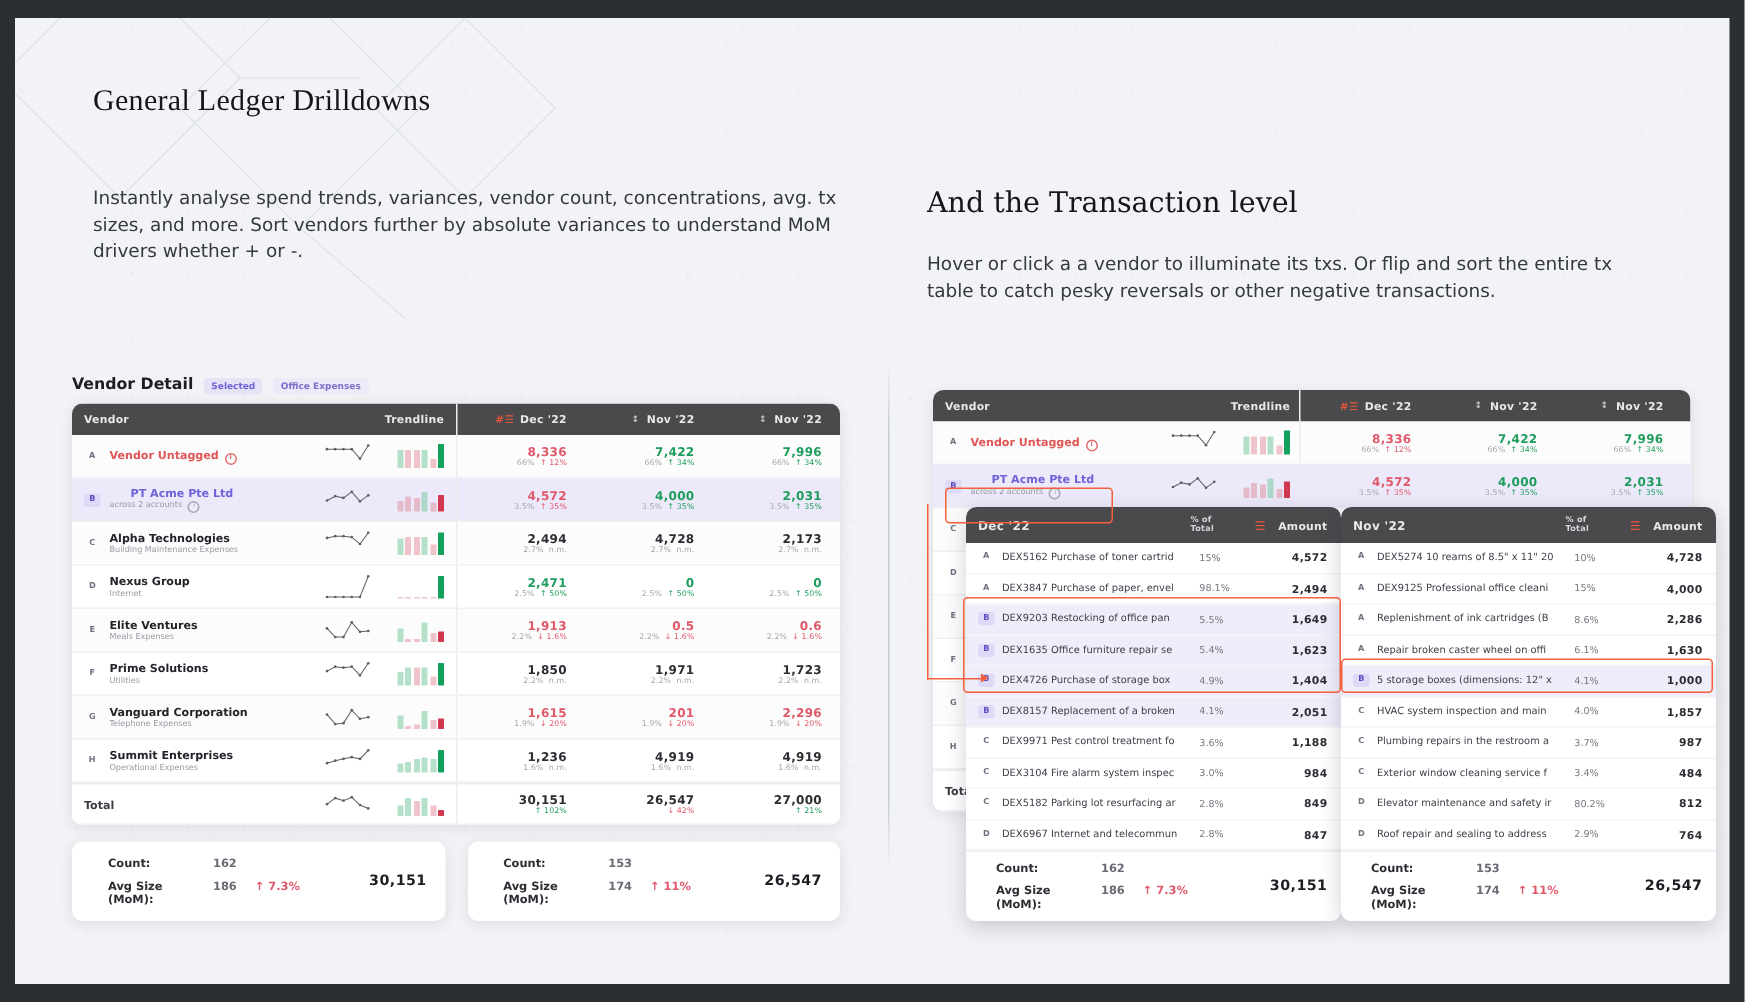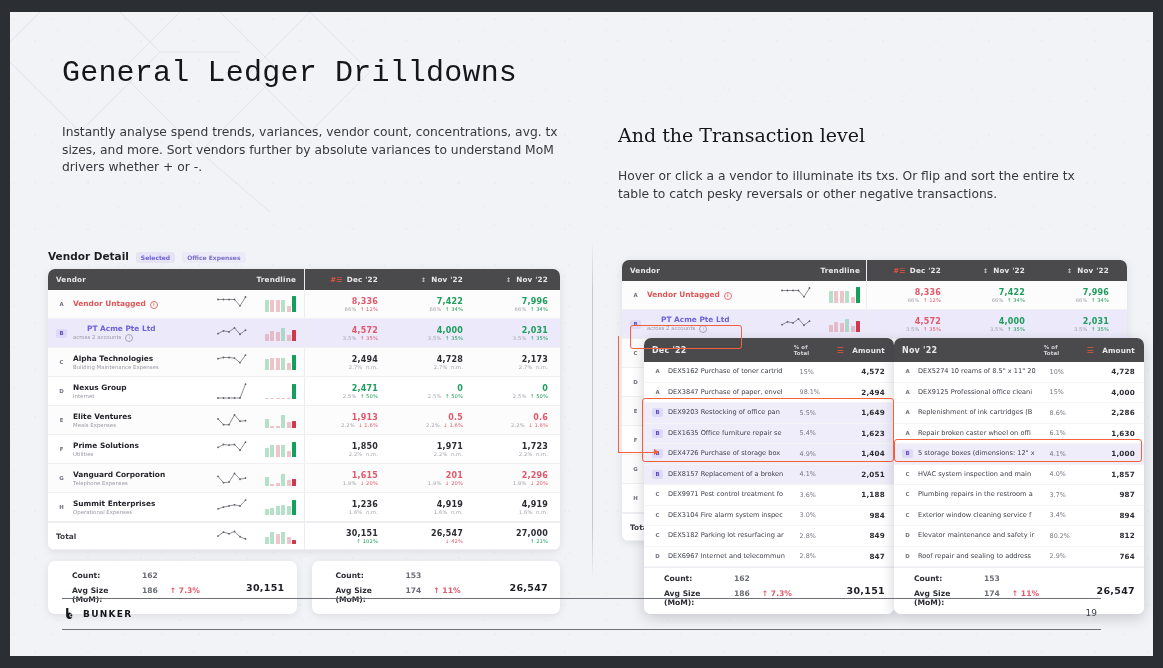--- a/index.html
+++ b/index.html
@@ -19,22 +19,22 @@
       linear-gradient(45deg, rgba(150,158,175,.05) 0 1px, transparent 1px 60px);
     background-size:37px 41px, 53px 47px, 61px 59px, 86px 86px, 86px 86px;
     overflow:hidden;
   }
   .deco{
     position:absolute;left:0;top:0;width:420px;height:200px;opacity:.5;pointer-events:none;
   }
   
   .h1{
     position:absolute;left:52px;top:44px;
-    font-family:Liberation Mono, monospace;
-    font-size:30px;color:#15161a;letter-spacing:.2px;font-weight:400;
+    font-family:Liberation Serif, serif;
+    font-size:20px;color:#15161a;letter-spacing:.2px;font-weight:400;
   }
   .h2{
     font-family:"DejaVu Serif", serif;
     font-size:19px;color:#15161a;font-weight:400;
   }
   .body-copy{
     font-size:12.3px;line-height:17.5px;color:#35383f;font-weight:400;
   }
   .col-left{position:absolute;left:52px;top:112px;width:500px;}
   .col-right{position:absolute;left:608px;top:112px;width:460px;}
@@ -1076,21 +1076,21 @@
           <div class="txamt">1,857</div>
         </div>
         <div class="txrow">
           <div class="txid"><span class="letter" style="display:inline-block;margin-right:5px;vertical-align:middle;">C</span>Plumbing repairs in the restroom a</div>
           <div class="txpct">3.7%</div>
           <div class="txamt">987</div>
         </div>
         <div class="txrow">
           <div class="txid"><span class="letter" style="display:inline-block;margin-right:5px;vertical-align:middle;">C</span>Exterior window cleaning service f</div>
           <div class="txpct">3.4%</div>
-          <div class="txamt">894</div>
+          <div class="txamt">484</div>
         </div>
         <div class="txrow">
           <div class="txid"><span class="letter" style="display:inline-block;margin-right:5px;vertical-align:middle;">D</span>Elevator maintenance and safety ir</div>
           <div class="txpct">80.2%</div>
           <div class="txamt">812</div>
         </div>
         <div class="txrow">
           <div class="txid"><span class="letter" style="display:inline-block;margin-right:5px;vertical-align:middle;">D</span>Roof repair and sealing to address</div>
           <div class="txpct">2.9%</div>
           <div class="txamt">764</div>
@@ -1112,27 +1112,14 @@
       </div>
   </div>
 
   <div class="redbox" style="left:620px;top:313px;width:110px;height:22px;"></div>
   <div class="redbox" style="left:632px;top:386px;width:250px;height:62px;"></div>
   <div class="redbox" style="left:884px;top:427px;width:246px;height:21px;"></div>
   <div class="redline" style="left:608px;top:324px;width:1.4px;height:117px;"></div>
   <div class="redline" style="left:608px;top:440px;width:38px;height:1.4px;"></div>
   <div class="arrowhead" style="left:644px;top:437px;"></div>
 
-  <div class="footer">
-    <div class="fline top"></div>
-    <div class="fline bot"></div>
-    <div class="brand">
-      <svg class="blogo" viewBox="0 0 24 24">
-        <path d="M4 2 h4 v8.5 a6 6 0 1 1 -4 5.2 Z" fill="#15161a"></path>
-        <circle cx="13.5" cy="15.5" r="3.6" fill="#f2f3f6"></circle>
-        <circle cx="13.5" cy="15.5" r="2.0" fill="#15161a"></circle>
-      </svg>
-      <span class="bname">BUNKER</span>
-    </div>
-    <div class="pagenum">19</div>
-  </div>
 
 </div>
 
 </body></html>

